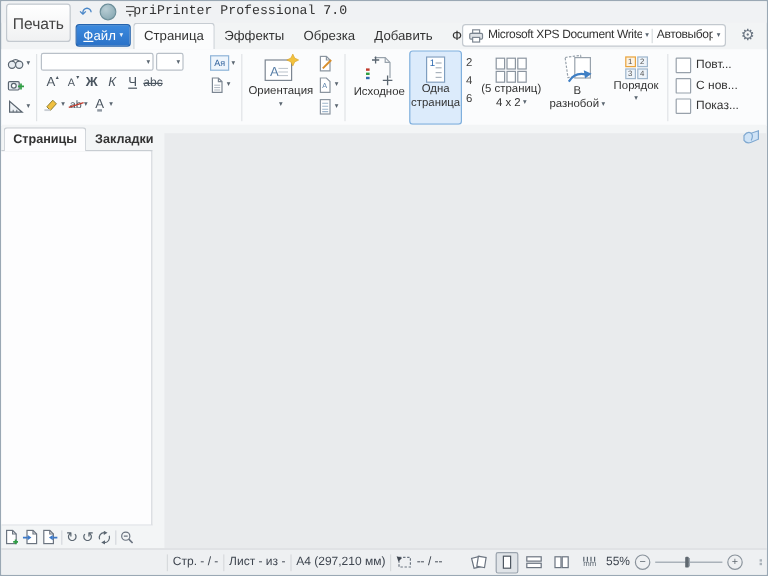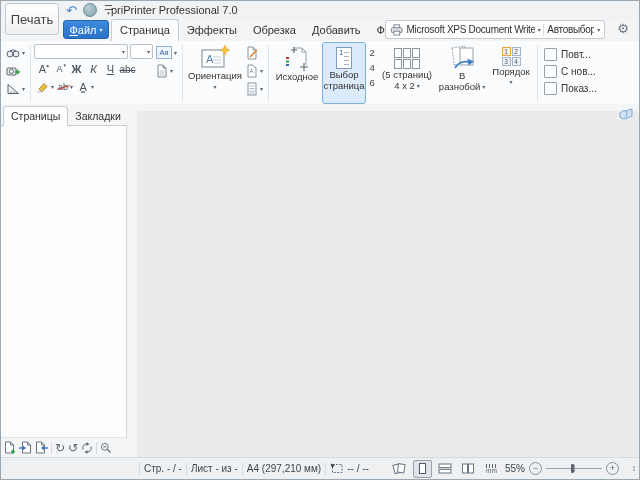--- a/index.html
+++ b/index.html
@@ -1,20 +1,20 @@
 <!DOCTYPE html>
 <html><head>
 <meta charset="utf-8">
 <style>
   html,body{margin:0;padding:0;background:#d8dde2;}
   .win{position:relative;width:640px;height:480px;box-sizing:border-box;border:1px solid #9aa8b4;
        background:#f2f4f5;overflow:hidden;color:#333;
        font-family:"Liberation Sans","DejaVu Sans",sans-serif;}
   
-  .titlebar{position:absolute;top:0;left:0;right:0;height:18px;background:#f0f2f4;}
+  .titlebar{position:absolute;top:0;left:0;right:0;height:18px;background:#f0f2f4;font-family:Liberation Mono, monospace;}
   .title-text{position:absolute;left:110px;top:3px;font-size:11px;color:#333;white-space:nowrap;}
   .print-btn{position:absolute;top:2px;left:4px;width:54px;height:32px;z-index:6;
              background:linear-gradient(#ffffff,#f0f1f2);border:1px solid #c3c9cf;border-radius:3px;
              font-size:13px;color:#444;display:flex;align-items:center;justify-content:center;font-family:inherit;}
   .qa{position:absolute;left:65px;top:1px;height:16px;display:flex;align-items:center;gap:6px;z-index:6;}
   .qa-undo{color:#4a87c8;font-size:13px;line-height:13px;}
   .qa-circle{width:12px;height:12px;border-radius:50%;border:1px solid #6d8f9a;
              background:radial-gradient(circle at 35% 30%,#b9ced5,#7fa2ad);}
   .qa-custom{display:flex;flex-direction:column;align-items:center;gap:1px;margin-left:2px;}
   .bars{width:7px;height:3px;border-top:1px solid #555;border-bottom:1px solid #555;}
@@ -73,21 +73,21 @@
   .cbrow{display:flex;align-items:center;gap:4px;height:15px;}
   .cbox{width:11px;height:11px;background:#fff;border:1px solid #98a1ab;border-radius:1px;flex:none;}
   .cbl{font-size:10px;color:#333;white-space:nowrap;}
   .onepage-ico{width:16px;height:22px;box-sizing:border-box;border:1px solid #7f9ec0;background:#fff;
                position:relative;margin:2px 0 1px;}
   .onepage-ico em{position:absolute;left:2px;top:0;font-style:normal;font-size:8px;color:#2f6bb0;}
   .onepage-ico i{position:absolute;left:7px;right:2px;height:1px;background:#aab3bd;}
   
   .main{position:absolute;top:103px;left:0;right:0;bottom:22px;background:#f3f5f6;}
   .sidebar{position:absolute;left:0;top:0;width:127px;height:100%;}
-  .side-tabs{position:absolute;left:2px;top:2px;height:20px;display:flex;align-items:flex-end;z-index:2;}
+  .side-tabs{position:absolute;left:2px;top:2px;height:20px;display:flex;align-items:flex-end;z-index:2;font-weight:bold;}
   .stab{height:19px;line-height:18px;padding:0 7px;font-size:10.5px;color:#333;white-space:nowrap;}
   .stab.active{background:#fdfdfe;border:1px solid #c8cdd2;border-bottom:none;border-radius:3px 3px 0 0;}
   .side-content{position:absolute;left:0;top:21px;right:1px;bottom:19px;background:#fdfdfe;
                 border-top:1px solid #c8cdd2;border-right:1px solid #d4d8dc;border-bottom:1px solid #e0e3e6;}
   .side-toolbar{position:absolute;left:0;bottom:0;height:19px;right:1px;display:flex;align-items:center;gap:3px;padding:0 3px;}
   .tsep{width:1px;height:12px;background:#d4d8dc;}
   .ticon{color:#5a6570;font-size:12px;line-height:12px;display:flex;align-items:center;justify-content:center;}
   .canvas{position:absolute;left:136px;top:7px;right:0;bottom:0;background:#e9ebed;}
   .corner-ico{position:absolute;right:6px;top:-3px;}
   
@@ -233,21 +233,21 @@
           </div>
           <div class="mini">
             <span class="fbtn" style="width:12px">
               <span>А</span>
               <i class="colorbar"></i>
             </span>
             <span class="dd">▾</span>
           </div>
         </div>
       </div>
-      <div class="minicol" style="margin-left:1px">
+      <div class="minicol" style="margin-left:20px">
         <div class="mini">
           <span class="aabox">Ая</span>
           <span class="dd">▾</span>
         </div>
         <div class="mini">
           <svg width="12" height="14" viewBox="0 0 12 14">
             <path d="M2 1 h5 l3 3 v9 h-8 z" fill="#fff" stroke="#7c8692"></path>
             <path d="M7 1 v3 h3" fill="none" stroke="#7c8692"></path>
             <path d="M3.5 7 h5 M3.5 9 h5 M3.5 11 h5" stroke="#aab3bd" stroke-width="0.8"></path>
           </svg>
@@ -308,21 +308,21 @@
         <span class="lbl">Исходное</span>
       </div>
       <div class="bigbtn sel" style="width:42px">
         <div class="onepage-ico">
           <em>1</em>
           <i style="top:4px"></i>
             <i style="top:8px"></i>
             <i style="top:12px"></i>
             <i style="top:16px"></i>
         </div>
-        <span class="lbl">Выбор</span>
+        <span class="lbl">Одна</span>
         <span class="lbl">страница</span>
       </div>
       <div class="numcol">
         <span>2</span>
         <span>4</span>
         <span>6</span>
       </div>
       <div class="bigbtn" style="width:56px">
         <div class="grid6">
           <i></i>

